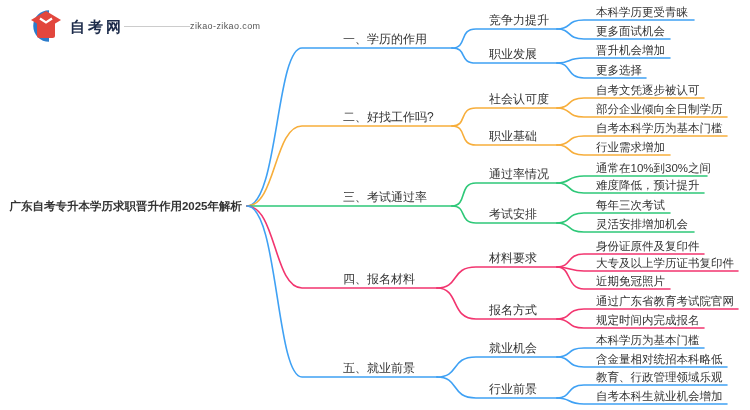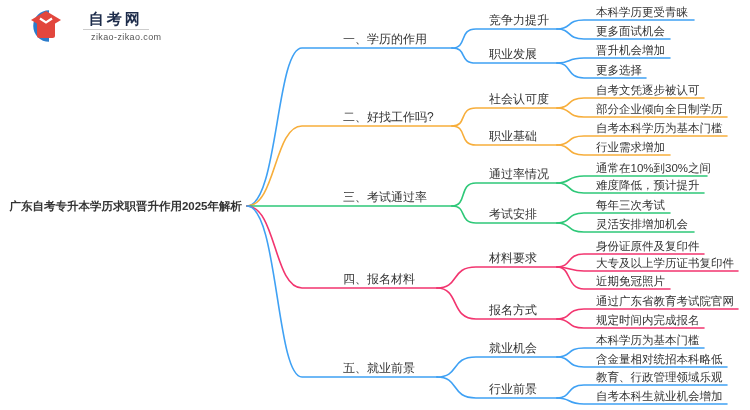--- a/index.html
+++ b/index.html
@@ -1,24 +1,24 @@
 <!DOCTYPE html>
 <html><head>
 <meta charset="utf-8">
 <style>
   html,body{margin:0;padding:0;}
   body{
     width:750px;height:410px;position:relative;background:#ffffff;
     font-family:"Liberation Sans","DejaVu Sans",sans-serif;overflow:hidden;
   }
   .logo{position:absolute;left:29px;top:9px;display:flex;align-items:center;gap:7px;}
-  .logo-col{display:flex;flex-direction:column;align-items:center;}
+  .logo-col{display:flex;flex-direction:row;align-items:center;}
   .logo-title{font-size:15px;font-weight:bold;color:#1c2b4a;letter-spacing:3px;line-height:17px;}
   .logo-divider{width:66px;height:1px;background:#cccccc;margin:2px 0 2px;}
-  .logo-domain{font-size:9px;color:#555555;letter-spacing:.4px;margin-left:21px;}
+  .logo-domain{font-size:9px;color:#555555;letter-spacing:.4px;}
   svg.map{position:absolute;left:0;top:0;}
   svg.map path{fill:none;stroke-width:1.6;stroke-linecap:round;}
   svg.map text{fill:#333333;}
   .tc{font-size:11.5px;font-weight:bold;}
   .t1{font-size:12px;}
   .t2{font-size:12px;}
   .t3{font-size:11.5px;}
 </style>
 </head>
 <body>

